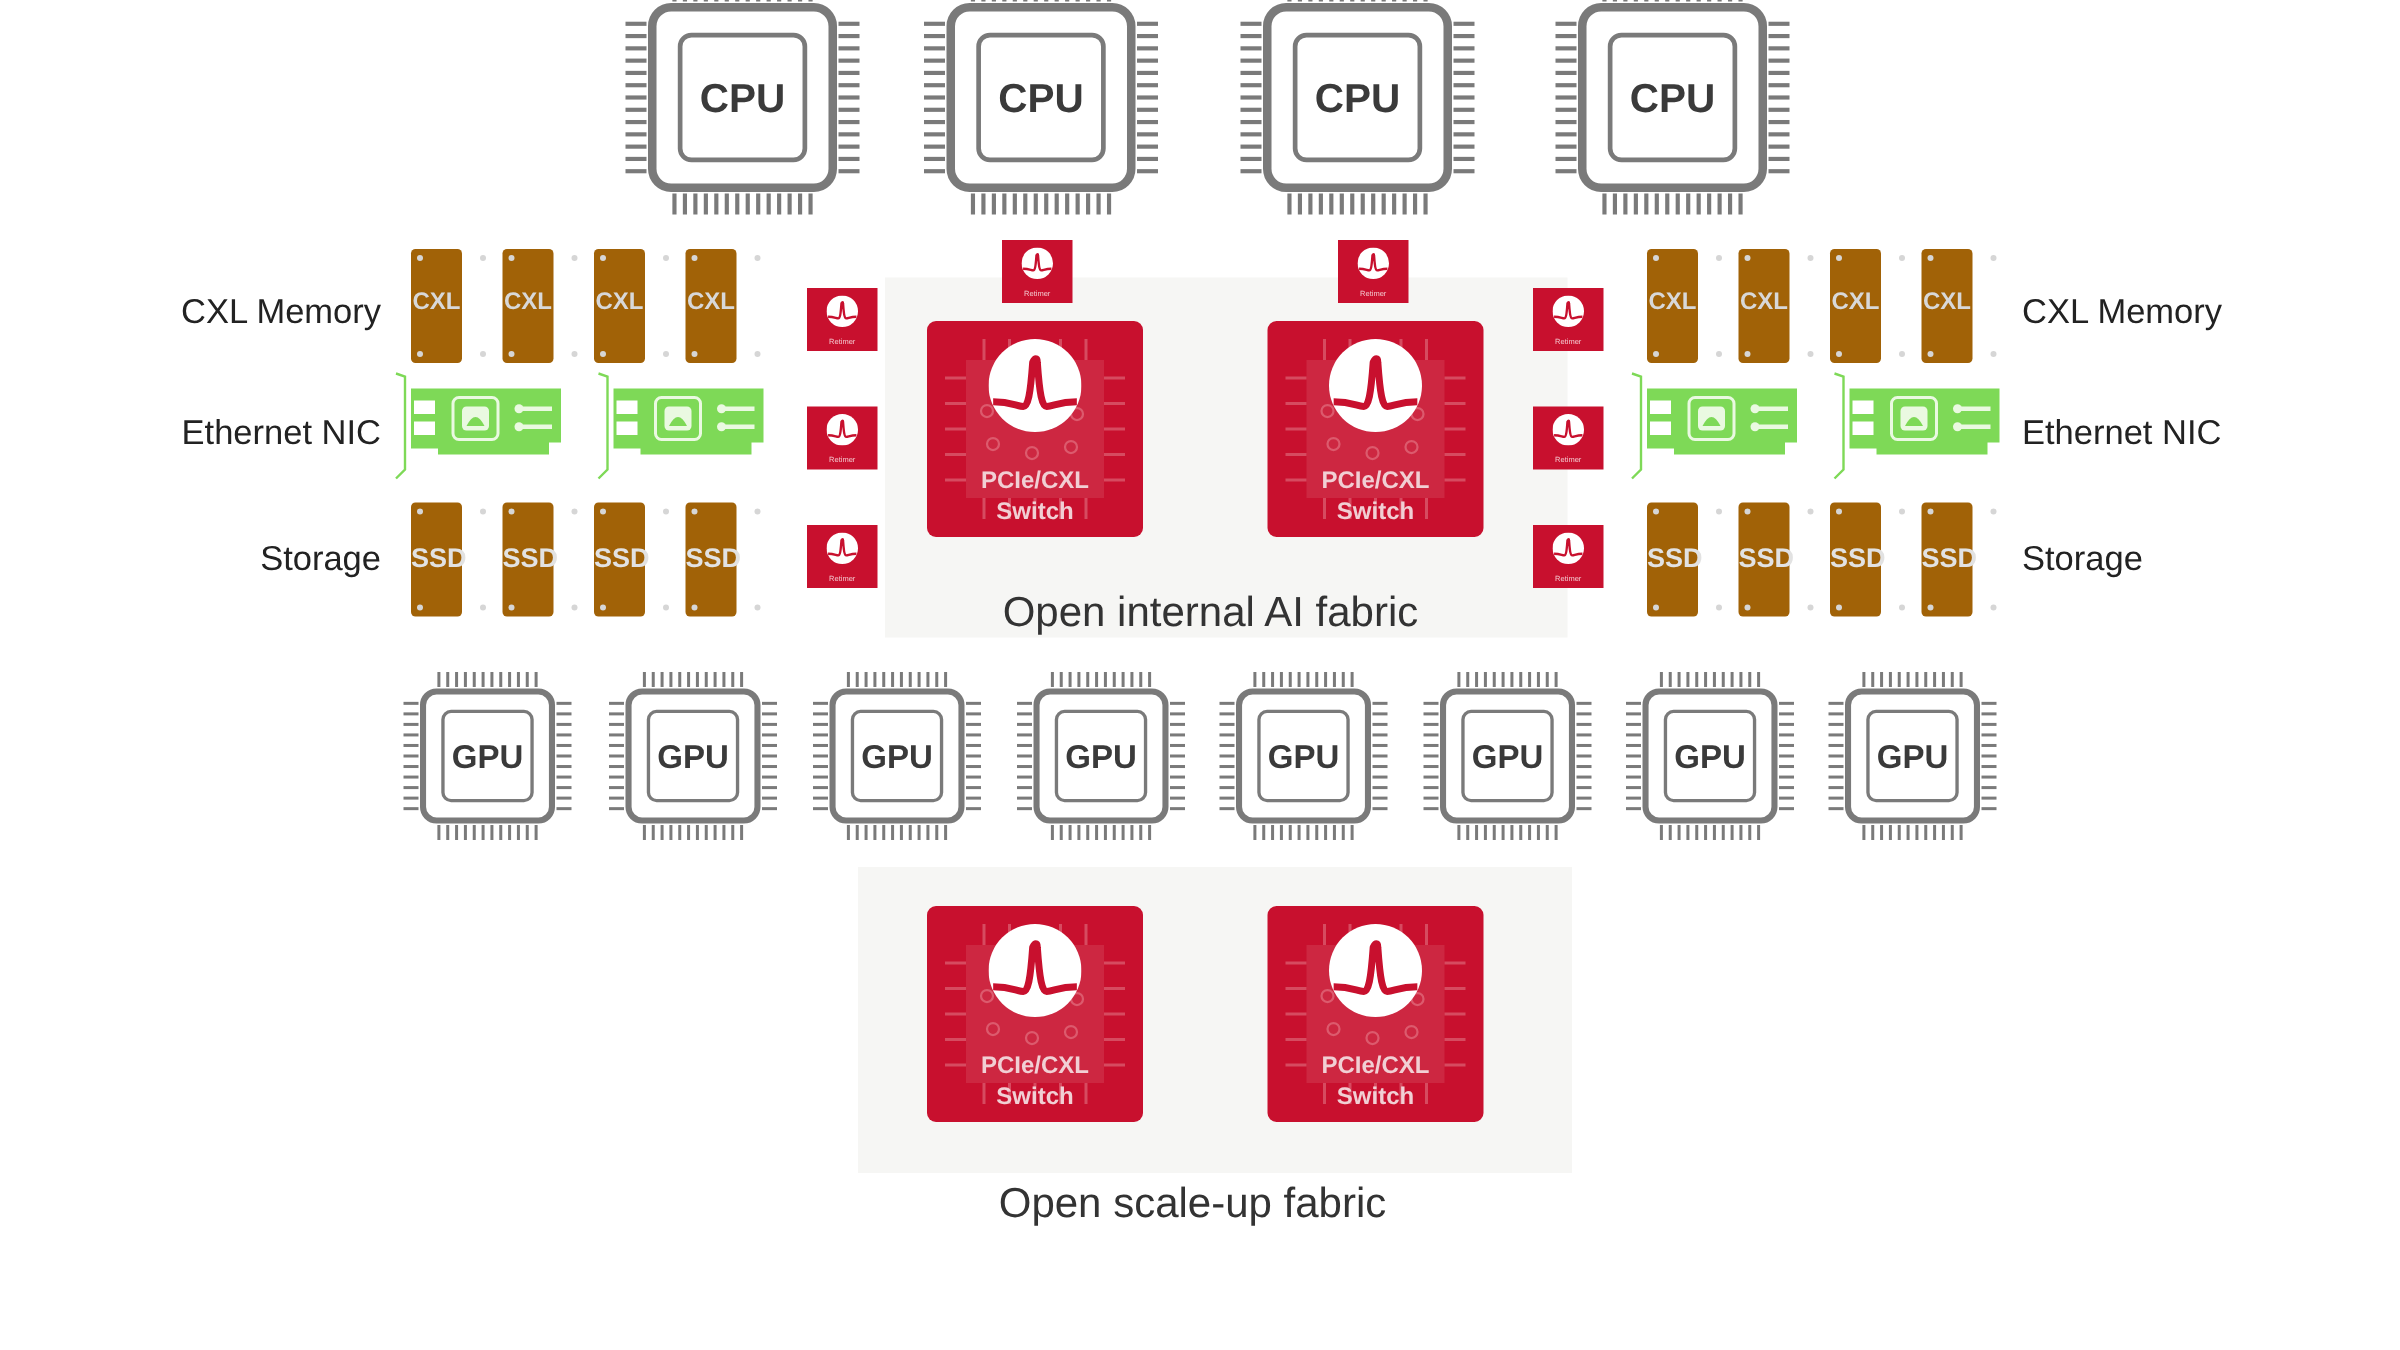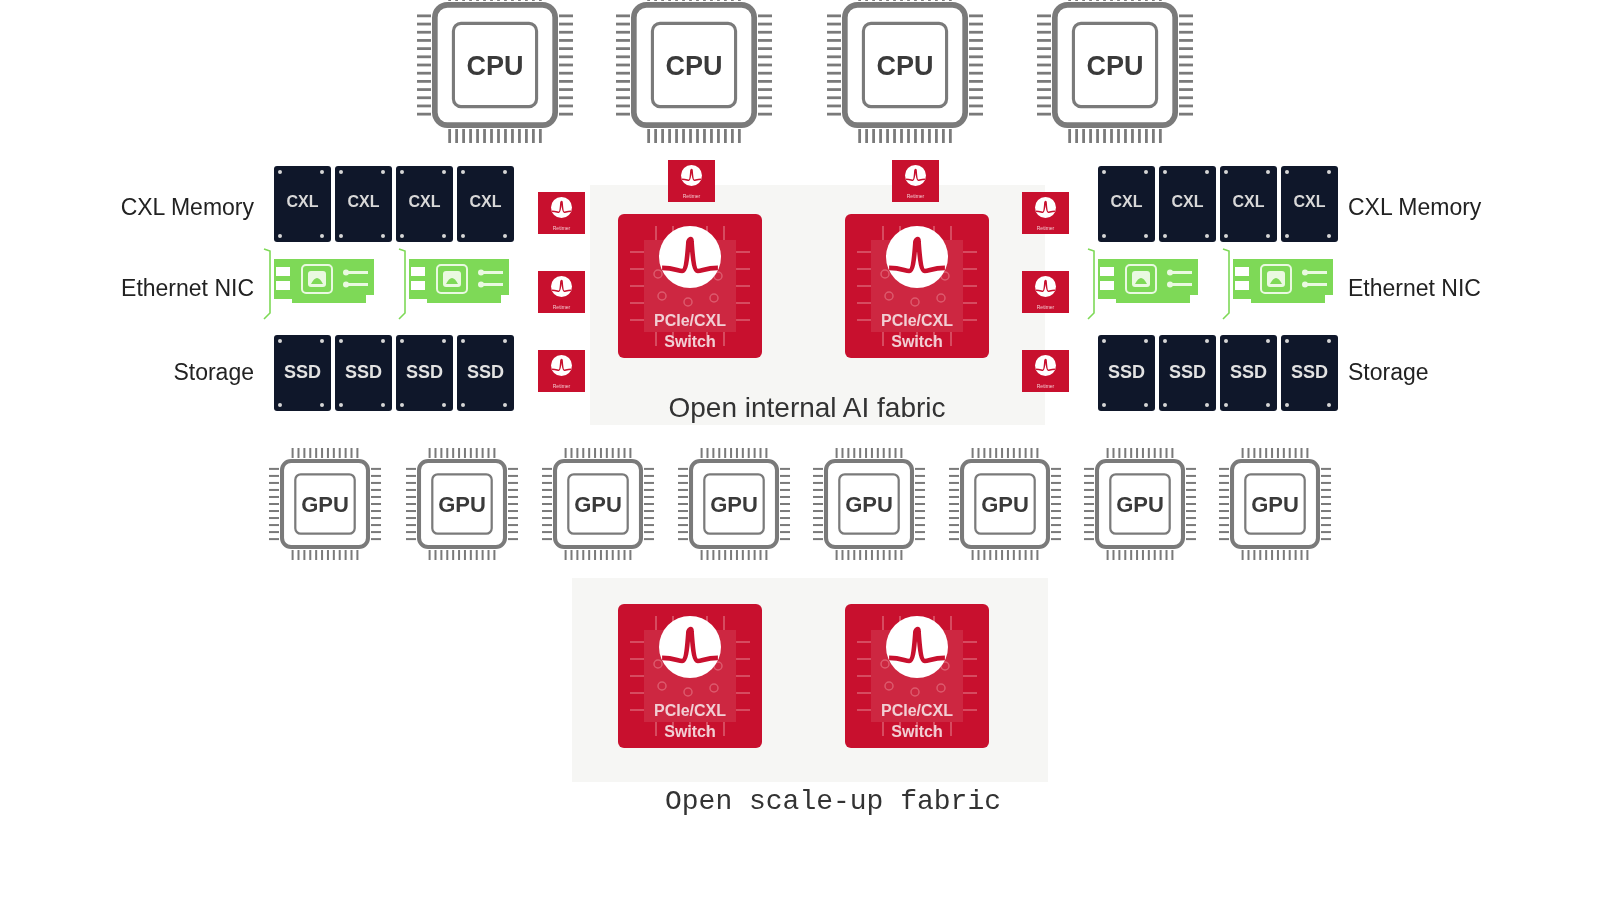--- a/index.html
+++ b/index.html
@@ -3,21 +3,21 @@
 <meta charset="utf-8">
 <style>
   html, body { margin:0; padding:0; background:#ffffff; }
   body { width:1600px; height:900px; position:relative; overflow:hidden; font-family:"Liberation Sans", sans-serif; }
   .panel { position:absolute; background:#f6f6f4; }
   .chip { position:absolute; }
   .chip svg { display:block; overflow:visible; }
   .row-label { position:absolute; font-size:23px; color:#222; white-space:nowrap; line-height:1; }
   .row-label.left { text-align:right; }
   .fabric-label { position:absolute; font-size:28px; color:#333; white-space:nowrap; text-align:center; line-height:1; }
-  .card { position:absolute; width:57px; height:76px; background:#0f172a; border-radius:3px; }
+  .card { position:absolute; width:34px; height:76px; background:#a16207; border-radius:3px; }
   .card .dot { position:absolute; width:4px; height:4px; background:#d6d6d6; border-radius:50%; }
   .card .txt { position:absolute; left:0; right:0; top:28px; text-align:center; color:#d8d8d8; font-weight:bold; font-size:16px; line-height:1; }
   .card.ssd .txt { font-size:18px; color:#e2e2e2; }
   .nic { position:absolute; }
   .retimer { position:absolute; width:47px; height:42px; background:#c8102e; }
   .retimer .rt { position:absolute; left:0; right:0; bottom:3px; text-align:center; color:#f3c6cd; font-size:5px; line-height:1; }
   .switch { position:absolute; width:144px; height:144px; background:#c8102e; border-radius:6px; overflow:hidden; }
   .switch .txt { position:absolute; left:0; right:0; top:96px; text-align:center; color:#f1cfd4; font-weight:bold; font-size:16px; line-height:21px; }
 </style>
 </head>
@@ -1088,13 +1088,13 @@
       <div style="position: absolute; left: 41px; top: 12px;"><svg width="62" height="62" viewBox="0 0 40 40">
           <circle cx="20" cy="20" r="20" fill="#fff"></circle>
           <path d="M2 27 C10 27 12 29 15 29 C17 29 18 24 19 10 C20 8 21 8 21 10 C22 24 23 29 25 29 C28 29 30 27 38 27" fill="none" stroke="#c8102e" stroke-width="3" stroke-linejoin="round"></path>
         </svg></div>
       <div class="txt">
         <div>PCIe/CXL</div>
         <div>Switch</div>
       </div>
     </div>
   </div>
-<div class="fabric-label" style="left:616px; width:434px; top:788px;font-family:Liberation Mono, monospace;">Open scale-up fabric</div>
+<div class="fabric-label" style="left:578px; width:434px; top:788px;">Open scale-up fabric</div>
 
 </body></html>

